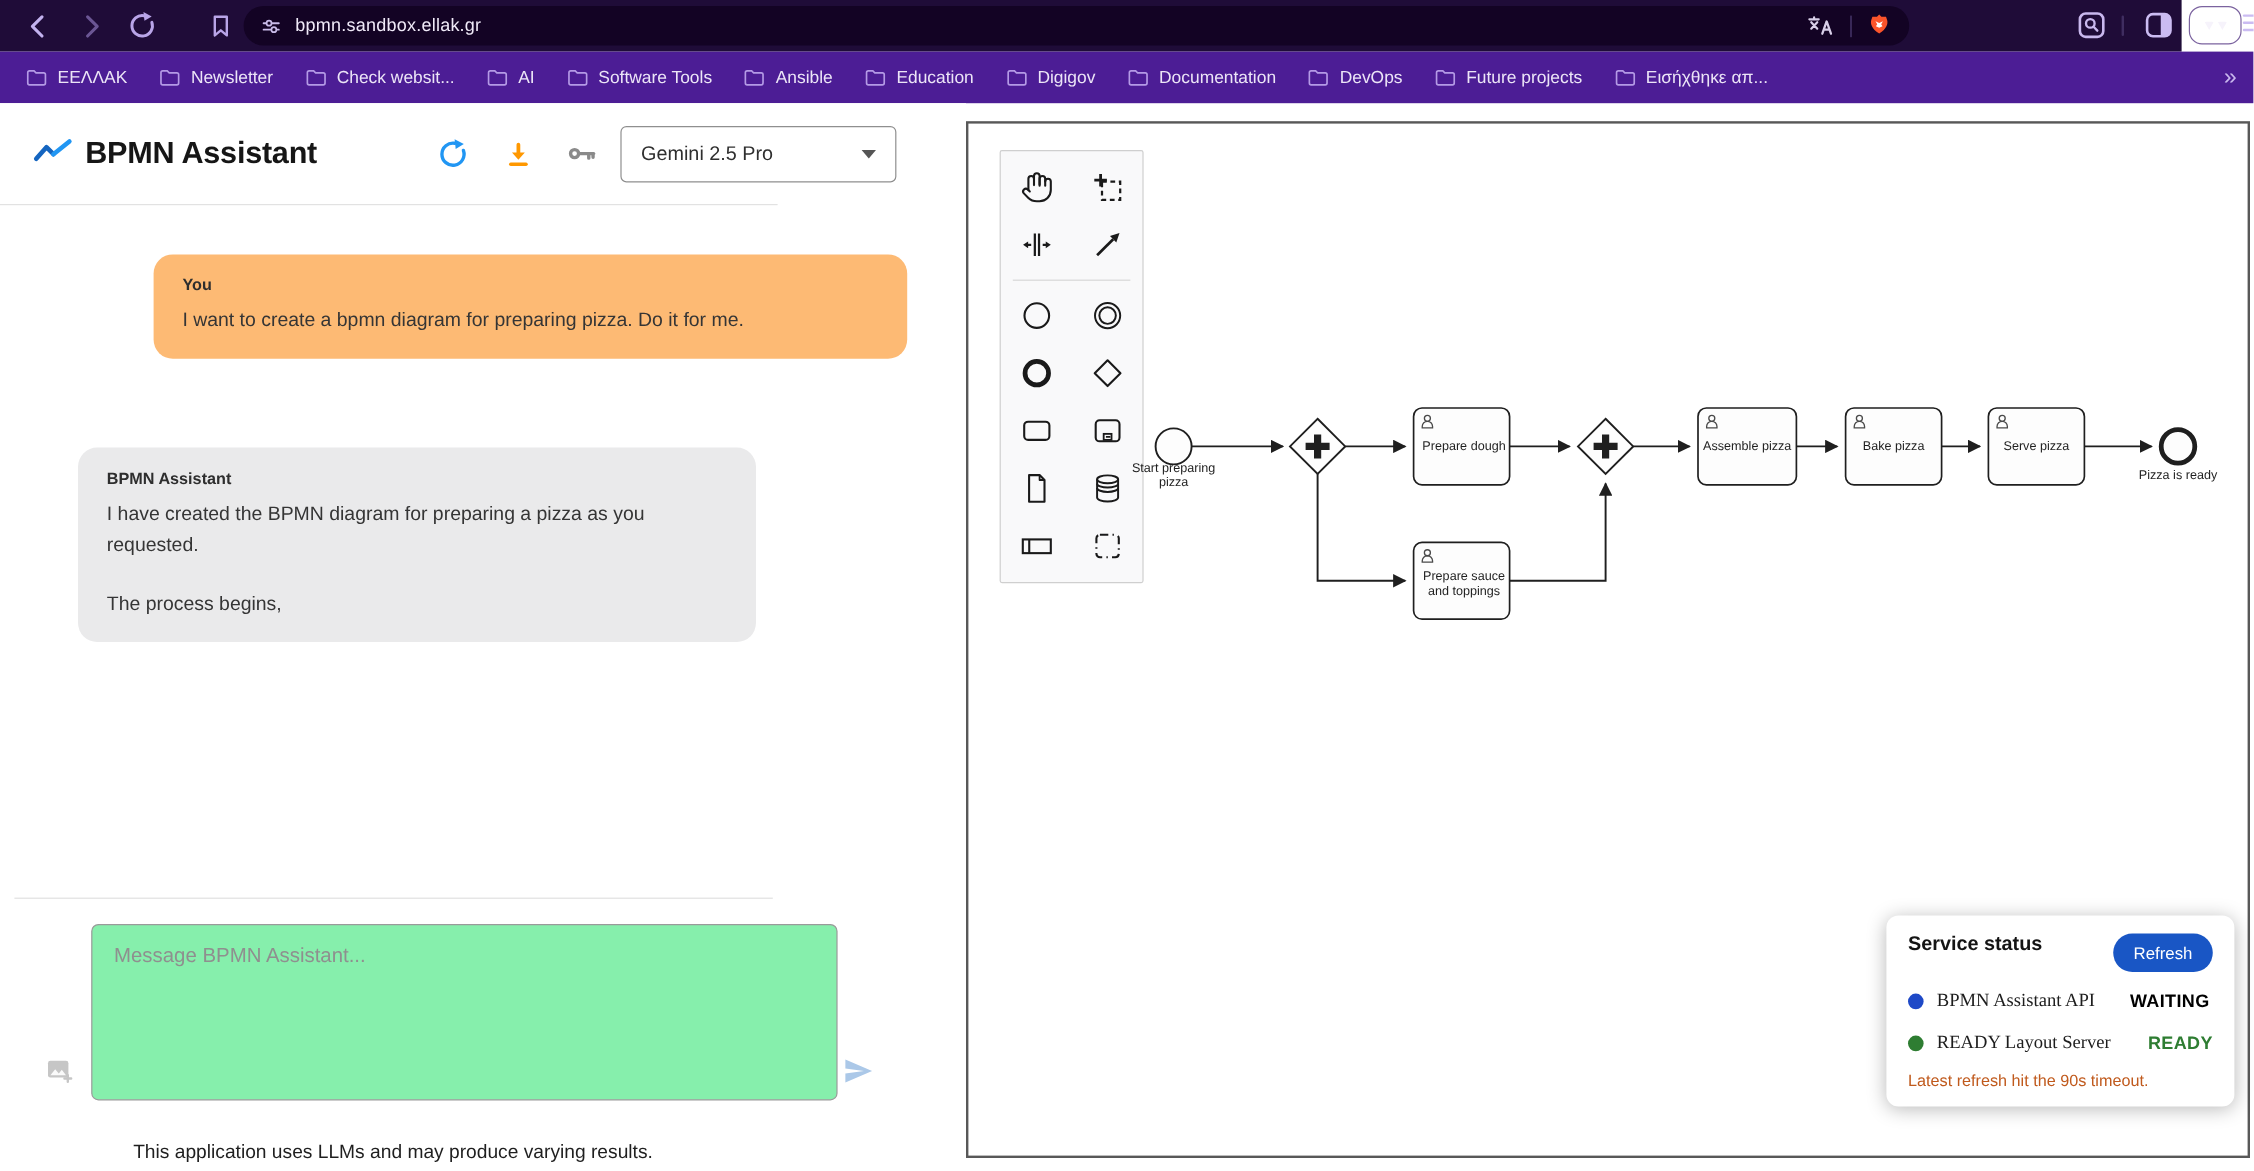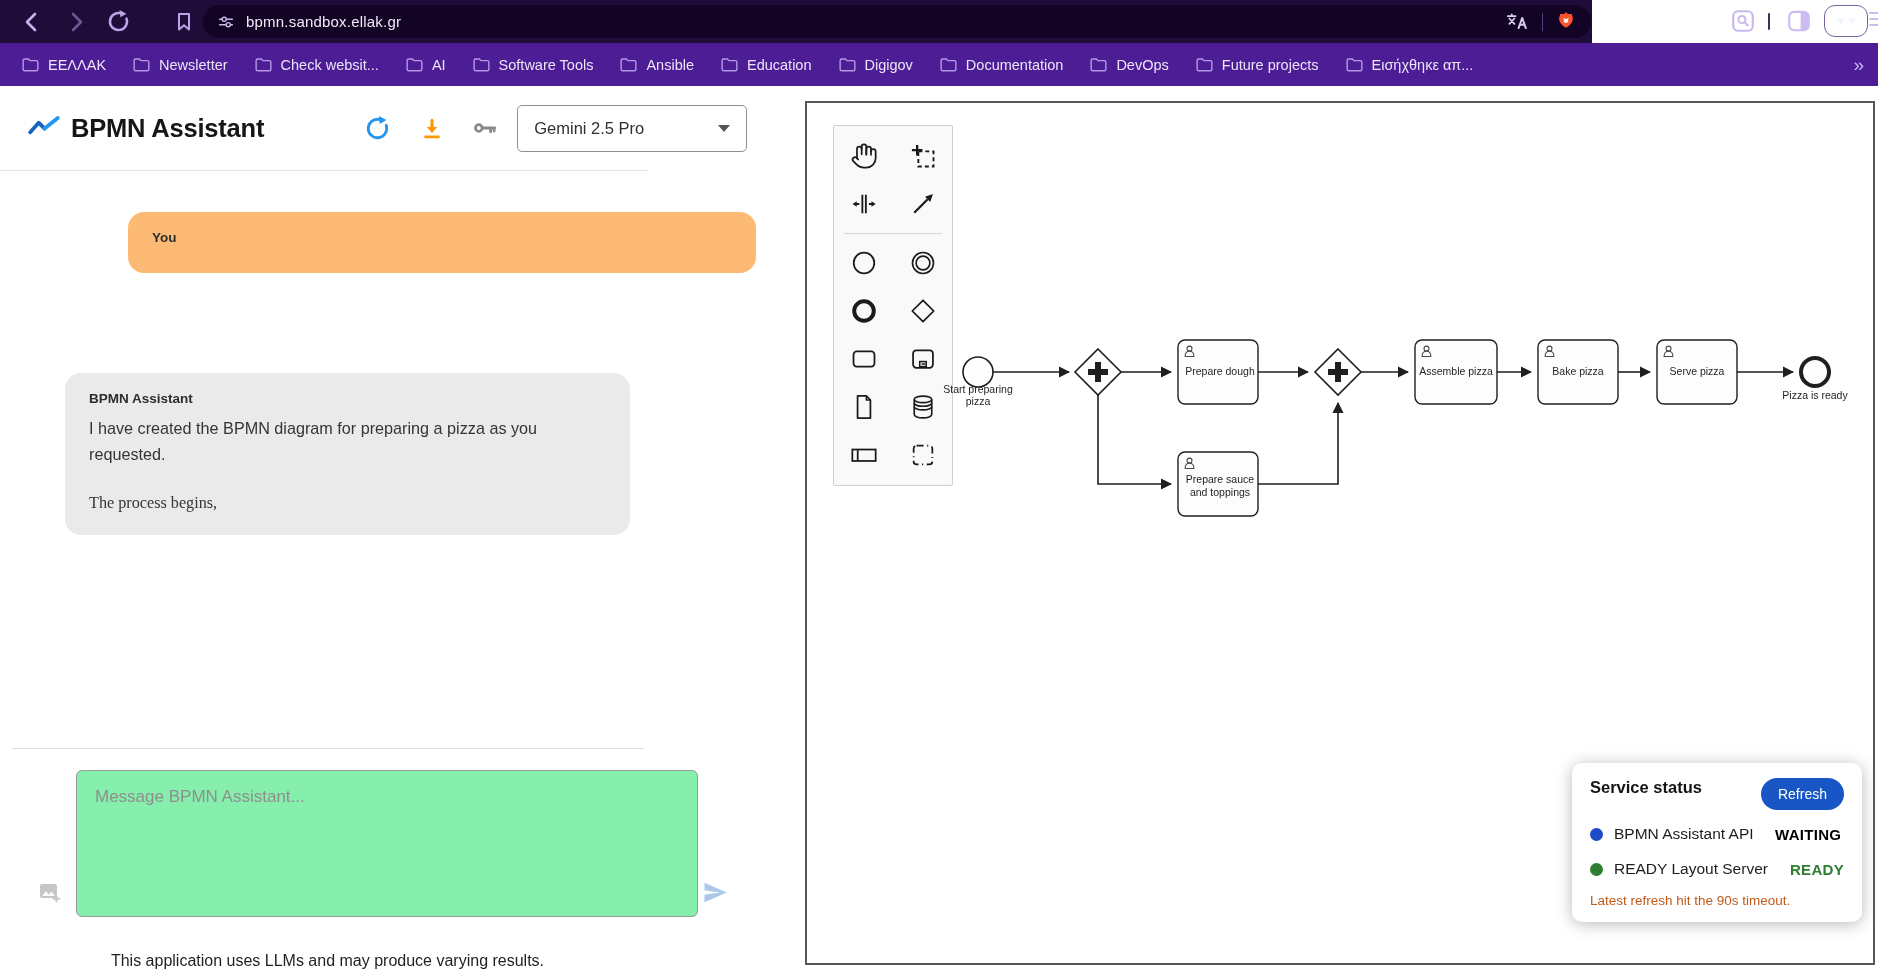--- a/index.html
+++ b/index.html
@@ -3,21 +3,21 @@
 <meta charset="utf-8">
 <style>
   html,body{margin:0;padding:0;}
   body{
     width:1878px;height:976px;position:relative;overflow:hidden;
     background:#ffffff;font-family:"Liberation Sans",sans-serif;
     -webkit-font-smoothing:antialiased;
   }
   svg{display:block}
   
-  .topbar{position:absolute;left:0;top:0;width:1592px;height:43px;background:#1f0c38;}
+  .topbar{position:absolute;left:0;top:0;width:1818px;height:43px;background:#1f0c38;}
   .topbar .navbtn{position:absolute;top:10px;cursor:pointer}
   .url-pill{position:absolute;left:203px;top:5px;width:1388px;height:33px;border-radius:17px;
     background:#130324;display:flex;align-items:center;padding:0 14px;box-sizing:border-box;}
   .url-text{color:#f0eaf8;font-size:15px;margin-left:11px;letter-spacing:.2px;}
   .pill-spacer{flex:1}
   .pill-sep{width:1px;height:18px;background:#52407a;margin:0 12px;}
   .right-cluster-sep{position:absolute;left:1768px;top:13px;width:2px;height:17px;background:#3f2d60;border-radius:1px;}
   .leo-pill{position:absolute;left:1824px;top:5px;width:44px;height:32px;border:1.5px solid #7b639f;
     border-radius:11px;box-sizing:border-box;display:flex;align-items:center;justify-content:center;gap:3px;}
   .leo-tri{width:0;height:0;border-left:4.5px solid transparent;border-right:4.5px solid transparent;
@@ -37,21 +37,21 @@
   .hdr-icon{cursor:pointer}
   .model-select{margin-left:18px;width:230px;height:47px;border:1.3px solid #8f8f8f;border-radius:5px;
     display:flex;align-items:center;padding:0 16px;box-sizing:border-box;cursor:pointer;background:#fff;}
   .model-select .val{font-size:16.5px;color:#2f2f2f;flex:1;}
   .chev{width:0;height:0;border-left:6px solid transparent;border-right:6px solid transparent;border-top:7px solid #555;}
   .hdr-divider{position:absolute;left:0;top:84px;width:648px;height:1px;background:#e2e2e2;}
   .bubble{position:absolute;border-radius:16px;padding:18px 24px;box-sizing:border-box;}
   .bubble .author{font-size:13.5px;font-weight:700;color:#2e2e2e;margin-bottom:10px;}
   .bubble .body{font-size:16.2px;color:#353535;line-height:1.58;}
   .bubble .body p{margin:0;}
-  .bubble .body p + p{margin-top:24px;font-family:Liberation Serif, serif;}
+  .bubble .body p + p{margin-top:24px;}
   .msg-user{left:128px;top:126px;width:628px;background:#fdba74;}
   .msg-assistant{left:65px;top:287px;width:565px;background:#eaeaeb;}
   .input-divider{position:absolute;left:12px;top:662px;width:632px;height:1px;background:#e0e0e0;}
   .chat-textarea{position:absolute;left:76px;top:684px;width:622px;height:147px;box-sizing:border-box;
     border:1.2px solid #9a9a9a;border-radius:6px;padding:16px 18px;font-family:"Liberation Sans",sans-serif;
     font-size:17px;color:#333;resize:none;outline:none;background:#86efac;}
   .chat-textarea::placeholder{color:#8f8f8f;}
   .attach-btn{position:absolute;left:38px;top:795px;cursor:pointer;}
   .send-btn{position:absolute;left:702px;top:793px;cursor:pointer;}
   .disclaimer{position:absolute;left:0;top:866px;width:655px;text-align:center;font-size:16px;color:#1f1f1f;}
@@ -65,21 +65,21 @@
   .diagram-svg{position:absolute;left:0;top:0;}
   
   .status-card{position:absolute;left:1572px;top:763px;width:290px;box-sizing:border-box;background:#fff;
     border-radius:10px;box-shadow:0 2px 16px rgba(0,0,0,.28);padding:15px 18px 14px 18px;z-index:10;}
   .status-head{display:flex;justify-content:space-between;}
   .status-title{font-size:16.5px;font-weight:700;color:#141414;}
   .refresh-pill{background:#1956c5;color:#fff;font-size:14px;padding:8px 17px;border-radius:18px;
     border:none;cursor:pointer;font-family:"Liberation Sans",sans-serif;}
   .svc-row{display:flex;align-items:center;gap:11px;margin-top:13px;}
   .svc-dot{width:13px;height:13px;border-radius:50%;flex:0 0 auto;}
-  .svc-name{font-size:15.5px;color:#1d1d1d;flex:1;line-height:1.45;}
+  .svc-name{font-size:15.5px;color:#1d1d1d;flex:1;line-height:1.45;font-family:Liberation Serif, serif;}
   .svc-status{font-size:15px;font-weight:700;letter-spacing:.3px;white-space:nowrap;}
   .status-warning{margin-top:12px;font-size:13.5px;color:#c05a1d;}
 </style>
 </head>
 <body>
 
 <div class="topbar">
   <div class="navbtn" style="left:20px">
     <svg width="24" height="24" viewBox="0 0 24 24">
       <path d="M15 4 L7 12 L15 20" fill="none" stroke="#c3b2ef" stroke-width="2.6" stroke-linecap="round" stroke-linejoin="round"></path>
@@ -253,20 +253,21 @@
     </span>
     <div class="model-select">
       <span class="val">Gemini 2.5 Pro</span>
       <span class="chev"></span>
     </div>
   </div>
   <div class="hdr-divider"></div>
 
   <div class="bubble msg-user">
     <div class="author">You</div>
+    <div class="body">I want to create a bpmn diagram for preparing pizza. Do it for me.</div>
   </div>
 
   <div class="bubble msg-assistant">
     <div class="author">BPMN Assistant</div>
     <div class="body">
       <p>I have created the BPMN diagram for preparing a pizza as you requested.</p>
       <p>The process begins,</p>
     </div>
   </div>
 

